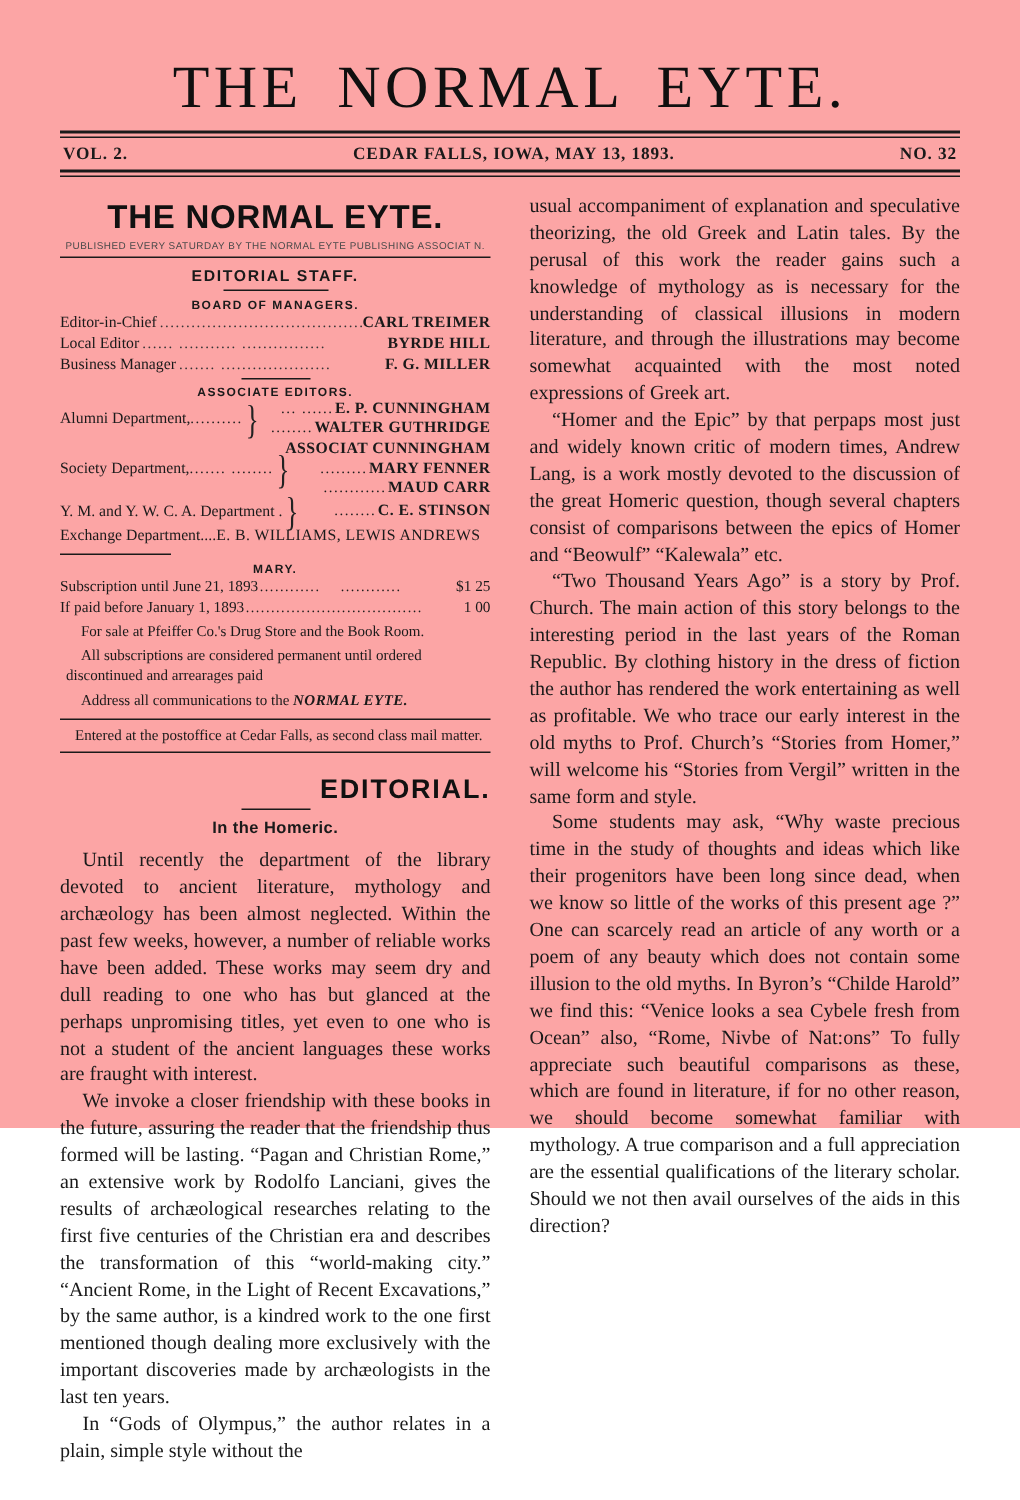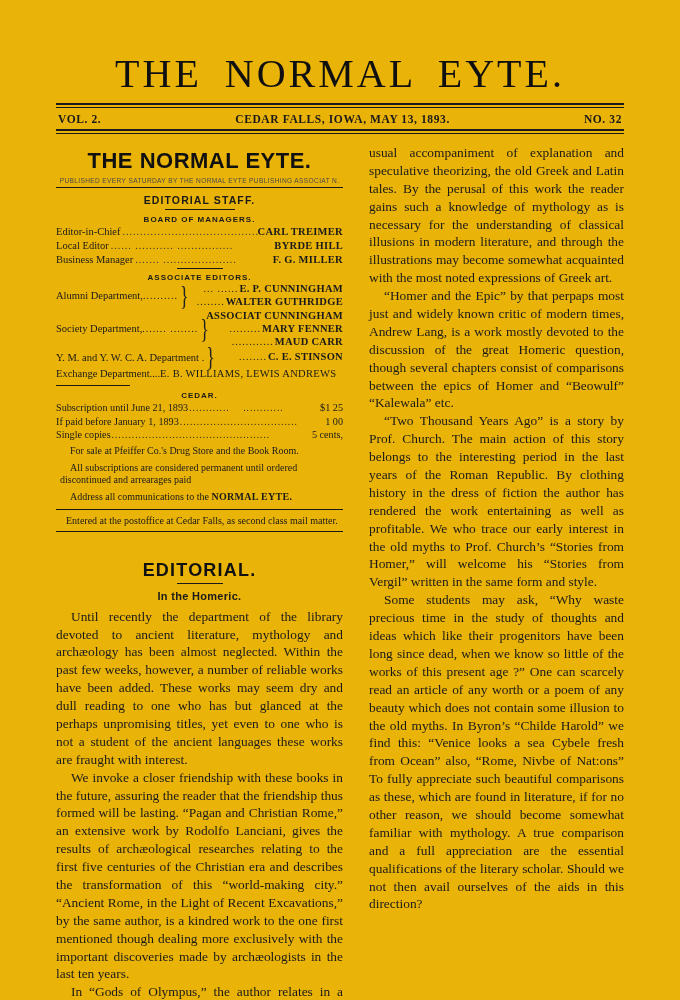--- a/index.html
+++ b/index.html
@@ -10,23 +10,23 @@
   body {
     width: 680px;
     height: 1000px;
     font-family: "Liberation Serif", "DejaVu Serif", serif;
     color: #1a1a1a;
     overflow: hidden;
   }
   .page {
     position: relative;
     width: 680px;
-    height: 1000px;
-    background: #eab308;
-    padding: 16px;
+    height: 752px;
+    background: #fca5a5;
+    padding: 0;
     box-sizing: border-box;
   }
 
   
   .masthead {
     padding: 38px 40px 0 40px;
   }
   .masthead-title {
     text-align: center;
     font-family: "Liberation Serif", "DejaVu Serif", serif;
@@ -245,38 +245,39 @@
   .terms-note {
     font-size: 10px;
     line-height: 1.26;
     text-indent: 10px;
     margin: 4px;
   }
   .terms-note .sc {
     font-variant: small-caps;
     font-weight: 700;
     letter-spacing: 0.3px;
+    font-style: italic;
   }
   .postal {
     font-size: 10px;
     line-height: 1.3;
     text-indent: 10px;
     margin: 0;
   }
   .box-rule-top { border-top: 1px solid #1a1a1a; margin: 5px 0 4px 0; }
   .box-rule-bot { border-top: 1px solid #1a1a1a; margin: 4px 0 0 0; }
 
   
   .editorial-head {
-    text-align: center;
+    text-align: right;
     font-family: "Liberation Sans", "DejaVu Sans", sans-serif;
     font-size: 18px;
     font-weight: 700;
     letter-spacing: 1.2px;
-    margin: 28px 0 0 0;
+    margin: 14px 0 0 0;
     color: #111;
   }
   .editorial-sub {
     text-align: center;
     font-family: "Liberation Sans", "DejaVu Sans", sans-serif;
     font-size: 11px;
     font-weight: 700;
     letter-spacing: 0.3px;
     margin: 6px 0 6px 0;
   }
@@ -396,36 +397,31 @@
           </span>
         </span>
       </div>
 
       <div class="assoc-flat">
         <span>Exchange Department....</span><span class="nm">E. B. WILLIAMS, LEWIS ANDREWS</span>
       </div>
 
       <div class="hr-left"></div>
 
-      <div class="sec-head small">CEDAR.</div>
+      <div class="sec-head small">MARY.</div>
 
       <div class="terms-row">
         <span class="terms-label">Subscription until June 21, 1893</span>
         <span class="terms-dots">............&nbsp;&nbsp;&nbsp;&nbsp;............</span>
         <span class="terms-price">$1 25</span>
       </div>
       <div class="terms-row">
         <span class="terms-label">If paid before January 1, 1893</span>
         <span class="terms-dots">...................................</span>
         <span class="terms-price">1 00</span>
-      </div>
-      <div class="terms-row">
-        <span class="terms-label">Single copies</span>
-        <span class="terms-dots">...............................................</span>
-        <span class="terms-price">5 cents,</span>
       </div>
 
       <p class="terms-note">For sale at Pfeiffer Co.'s Drug Store and the Book Room.</p>
       <p class="terms-note">All subscriptions are considered permanent until ordered discontinued and arrearages paid</p>
       <p class="terms-note"><span>Address all communications to the </span><span class="sc">NORMAL EYTE.</span></p>
 
       <div class="box-rule-top"></div>
       <p class="postal">Entered at the postoffice at Cedar Falls, as second class mail matter.</p>
       <div class="box-rule-bot"></div>
 

